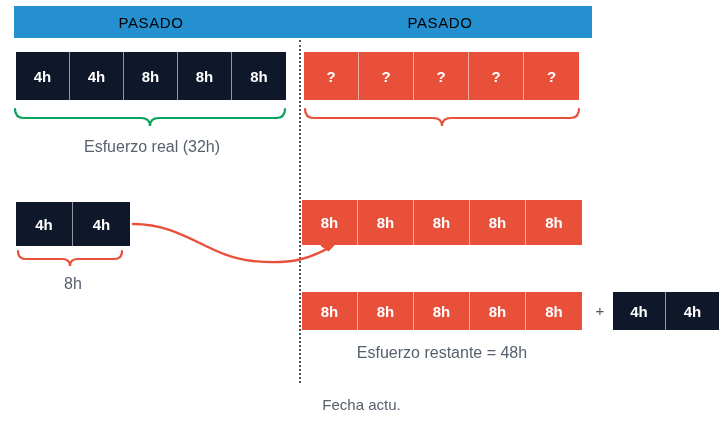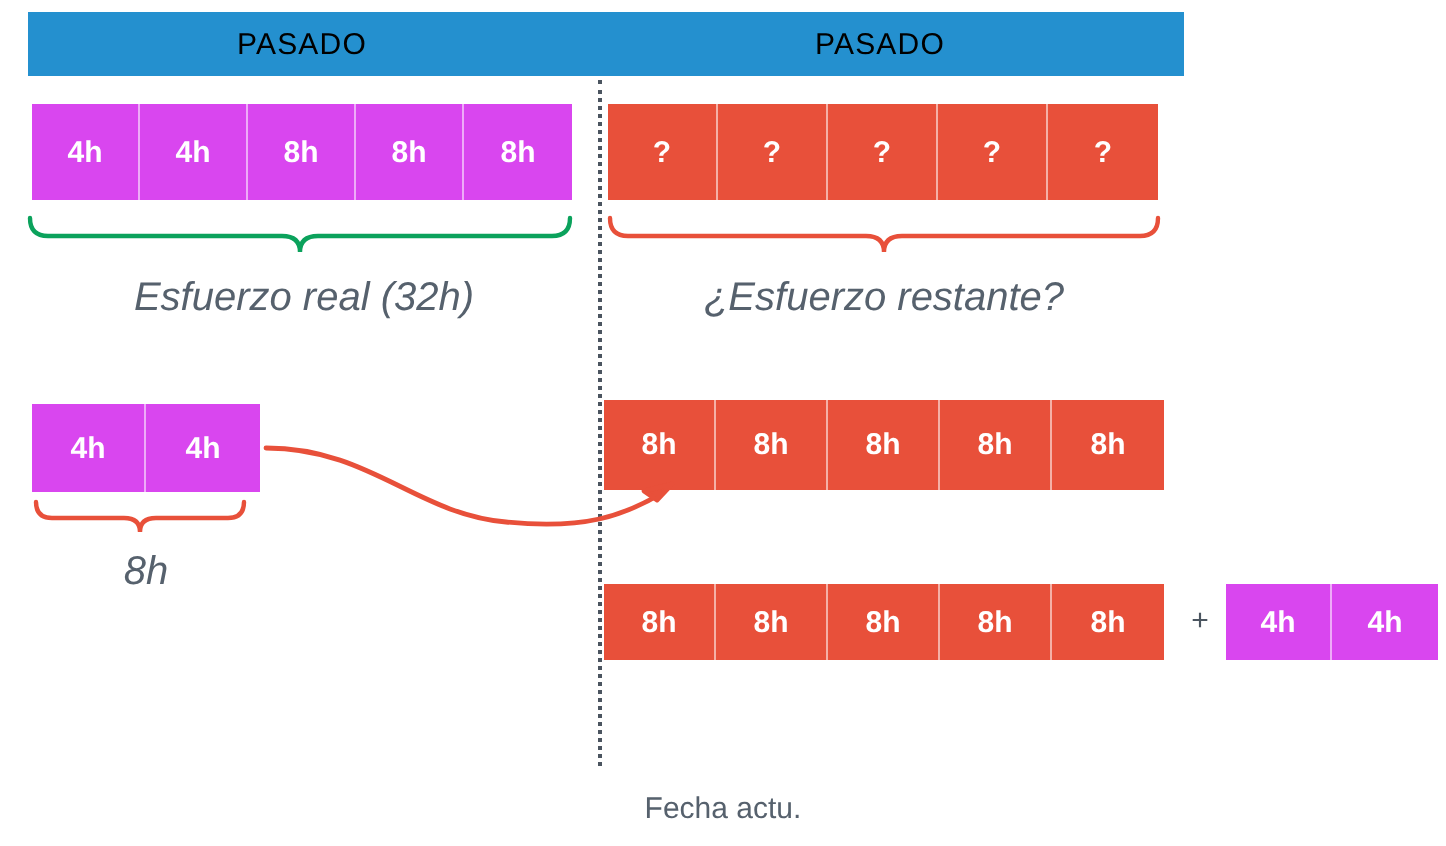--- a/index.html
+++ b/index.html
@@ -63,21 +63,21 @@
     box-sizing: border-box;
     display: flex;
     align-items: center;
     justify-content: center;
     color: #ffffff;
     font-size: 15px;
     font-weight: bold;
     border-right: 1px solid rgba(255,255,255,0.55);
   }
   .cell:last-child { border-right: none; }
-  .cell.green { background: #d946ef; text-align: right; }
+  .cell.green { background: #0f172a; text-align: right; }
   .cell.red   { background: #e8503a; }
 
   
   #row-past        { left: 16px;  top: 52px;  height: 48px; }
   #row-past .cell  { width: 54px; }
 
   #row-future      { left: 304px; top: 52px;  height: 48px; }
   #row-future .cell{ width: 55px; }
 
   #row-moved-green     { left: 16px;  top: 202px; height: 44px; }
@@ -100,24 +100,23 @@
     width: 18px;
     text-align: center;
     color: #4b5560;
     font-size: 15px;
   }
 
   
   .caption {
     position: absolute;
     color: #56616d;
-    font-size: 20px;
+    font-size: 16px;
     text-align: center;
     white-space: nowrap;
-    font-style: italic;
   }
   #cap-real      { left: 16px;  top: 138px; width: 272px; }
   #cap-remaining { left: 304px; top: 138px; width: 276px; }
   #cap-8h        { left: 16px;  top: 275px; width: 114px; }
   #cap-total     { left: 302px; top: 344px; width: 280px; }
 
   .footer-note {
     position: absolute;
     left: 0;
     top: 396px;
@@ -157,21 +156,20 @@
 
   <div class="row" id="row-future">
     <div class="cell red">?</div>
     <div class="cell red">?</div>
     <div class="cell red">?</div>
     <div class="cell red">?</div>
     <div class="cell red">?</div>
   </div>
 
   <div class="caption" id="cap-real">Esfuerzo real (32h)</div>
-  <div class="caption" id="cap-remaining">¿Esfuerzo restante?</div>
 
   <div class="row" id="row-moved-green">
     <div class="cell green">4h</div>
     <div class="cell green">4h</div>
   </div>
   <div class="caption" id="cap-8h">8h</div>
 
   <div class="row" id="row-remaining-a">
     <div class="cell red">8h</div>
     <div class="cell red">8h</div>
@@ -188,20 +186,21 @@
     <div class="cell red">8h</div>
   </div>
 
   <div class="plus-sign">+</div>
 
   <div class="row" id="row-added-green">
     <div class="cell green">4h</div>
     <div class="cell green">4h</div>
   </div>
 
+  <div class="caption" id="cap-total">Esfuerzo restante = 48h</div>
 
   <div class="footer-note">Fecha actu.</div>
 
   <svg id="overlay" viewBox="0 0 723 423" xmlns="http://www.w3.org/2000/svg">
 
     <g>
       <path d="M15,109 q0,9 9,9 h117 q9,0 9,8 q0,-8 9,-8 h117 q9,0 9,-9" fill="none" stroke="#0ba25c" stroke-width="2.2" stroke-linecap="round"></path>
     </g>
 
     <g>

